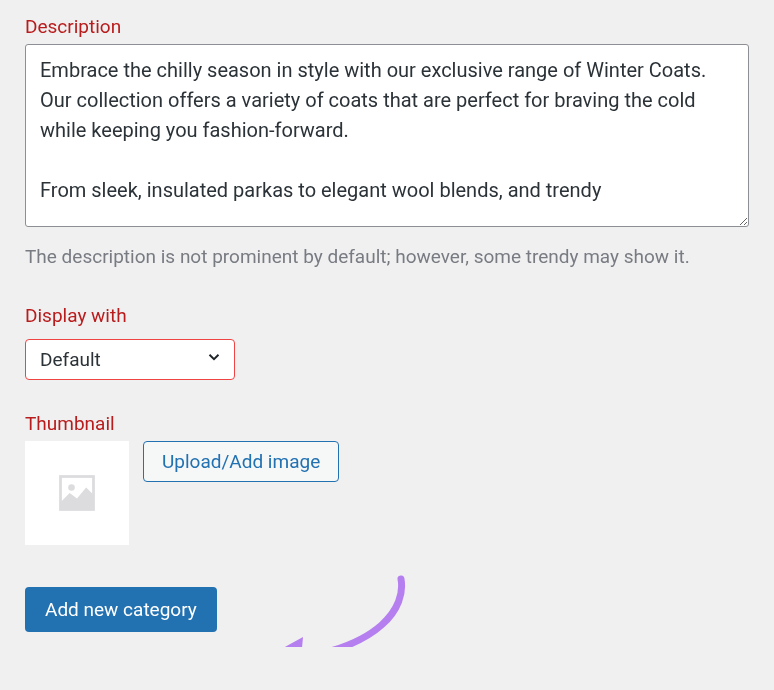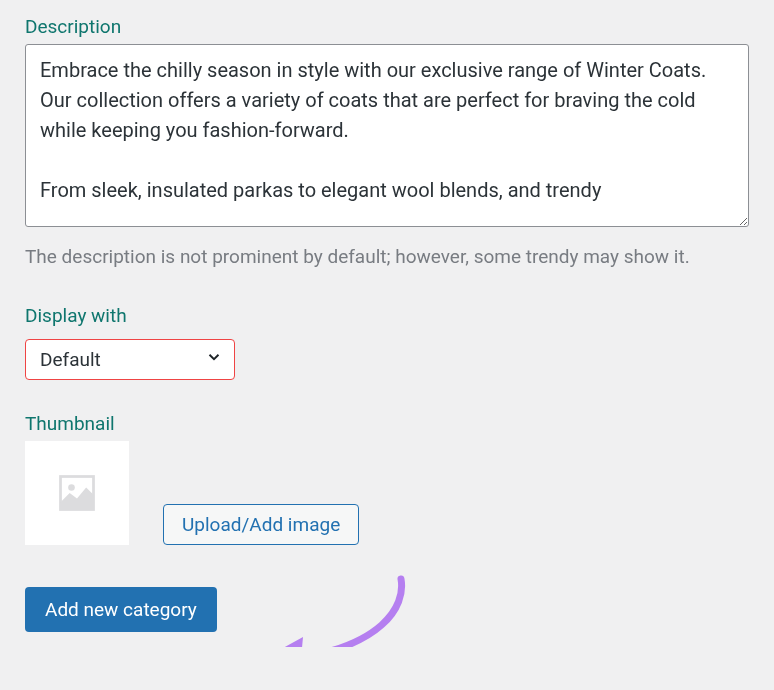--- a/index.html
+++ b/index.html
@@ -9,21 +9,21 @@
     }
     body {
       font-family: -apple-system, BlinkMacSystemFont, "Segoe UI", Roboto, sans-serif;
       background: #f0f0f1;
       padding: 15px 25px;
       width: 774px;
       color: #1d2327;
     }
     .field-label {
       font-size: 19px;
-      color: #0f766e;
+      color: #b91c1c;
       margin-bottom: 6px;
       display: block;
     }
     .description-textarea {
       width: 100%;
       height: 183px;
       padding: 10px 14px;
       font-size: 20px;
       line-height: 1.5;
       border: 1px solid #8c8f94;
@@ -63,22 +63,22 @@
     }
     .select-chevron {
       position: absolute;
       right: 12px;
       top: 50%;
       transform: translateY(-50%);
       pointer-events: none;
     }
     .thumbnail-row {
       display: flex;
-      align-items: flex-end;
-      gap: 34px;
+      align-items: flex-start;
+      gap: 14px;
       margin-top: 6px;
     }
     .thumbnail-placeholder {
       width: 104px;
       height: 104px;
       background: #fff;
       display: flex;
       align-items: center;
       justify-content: center;
     }

